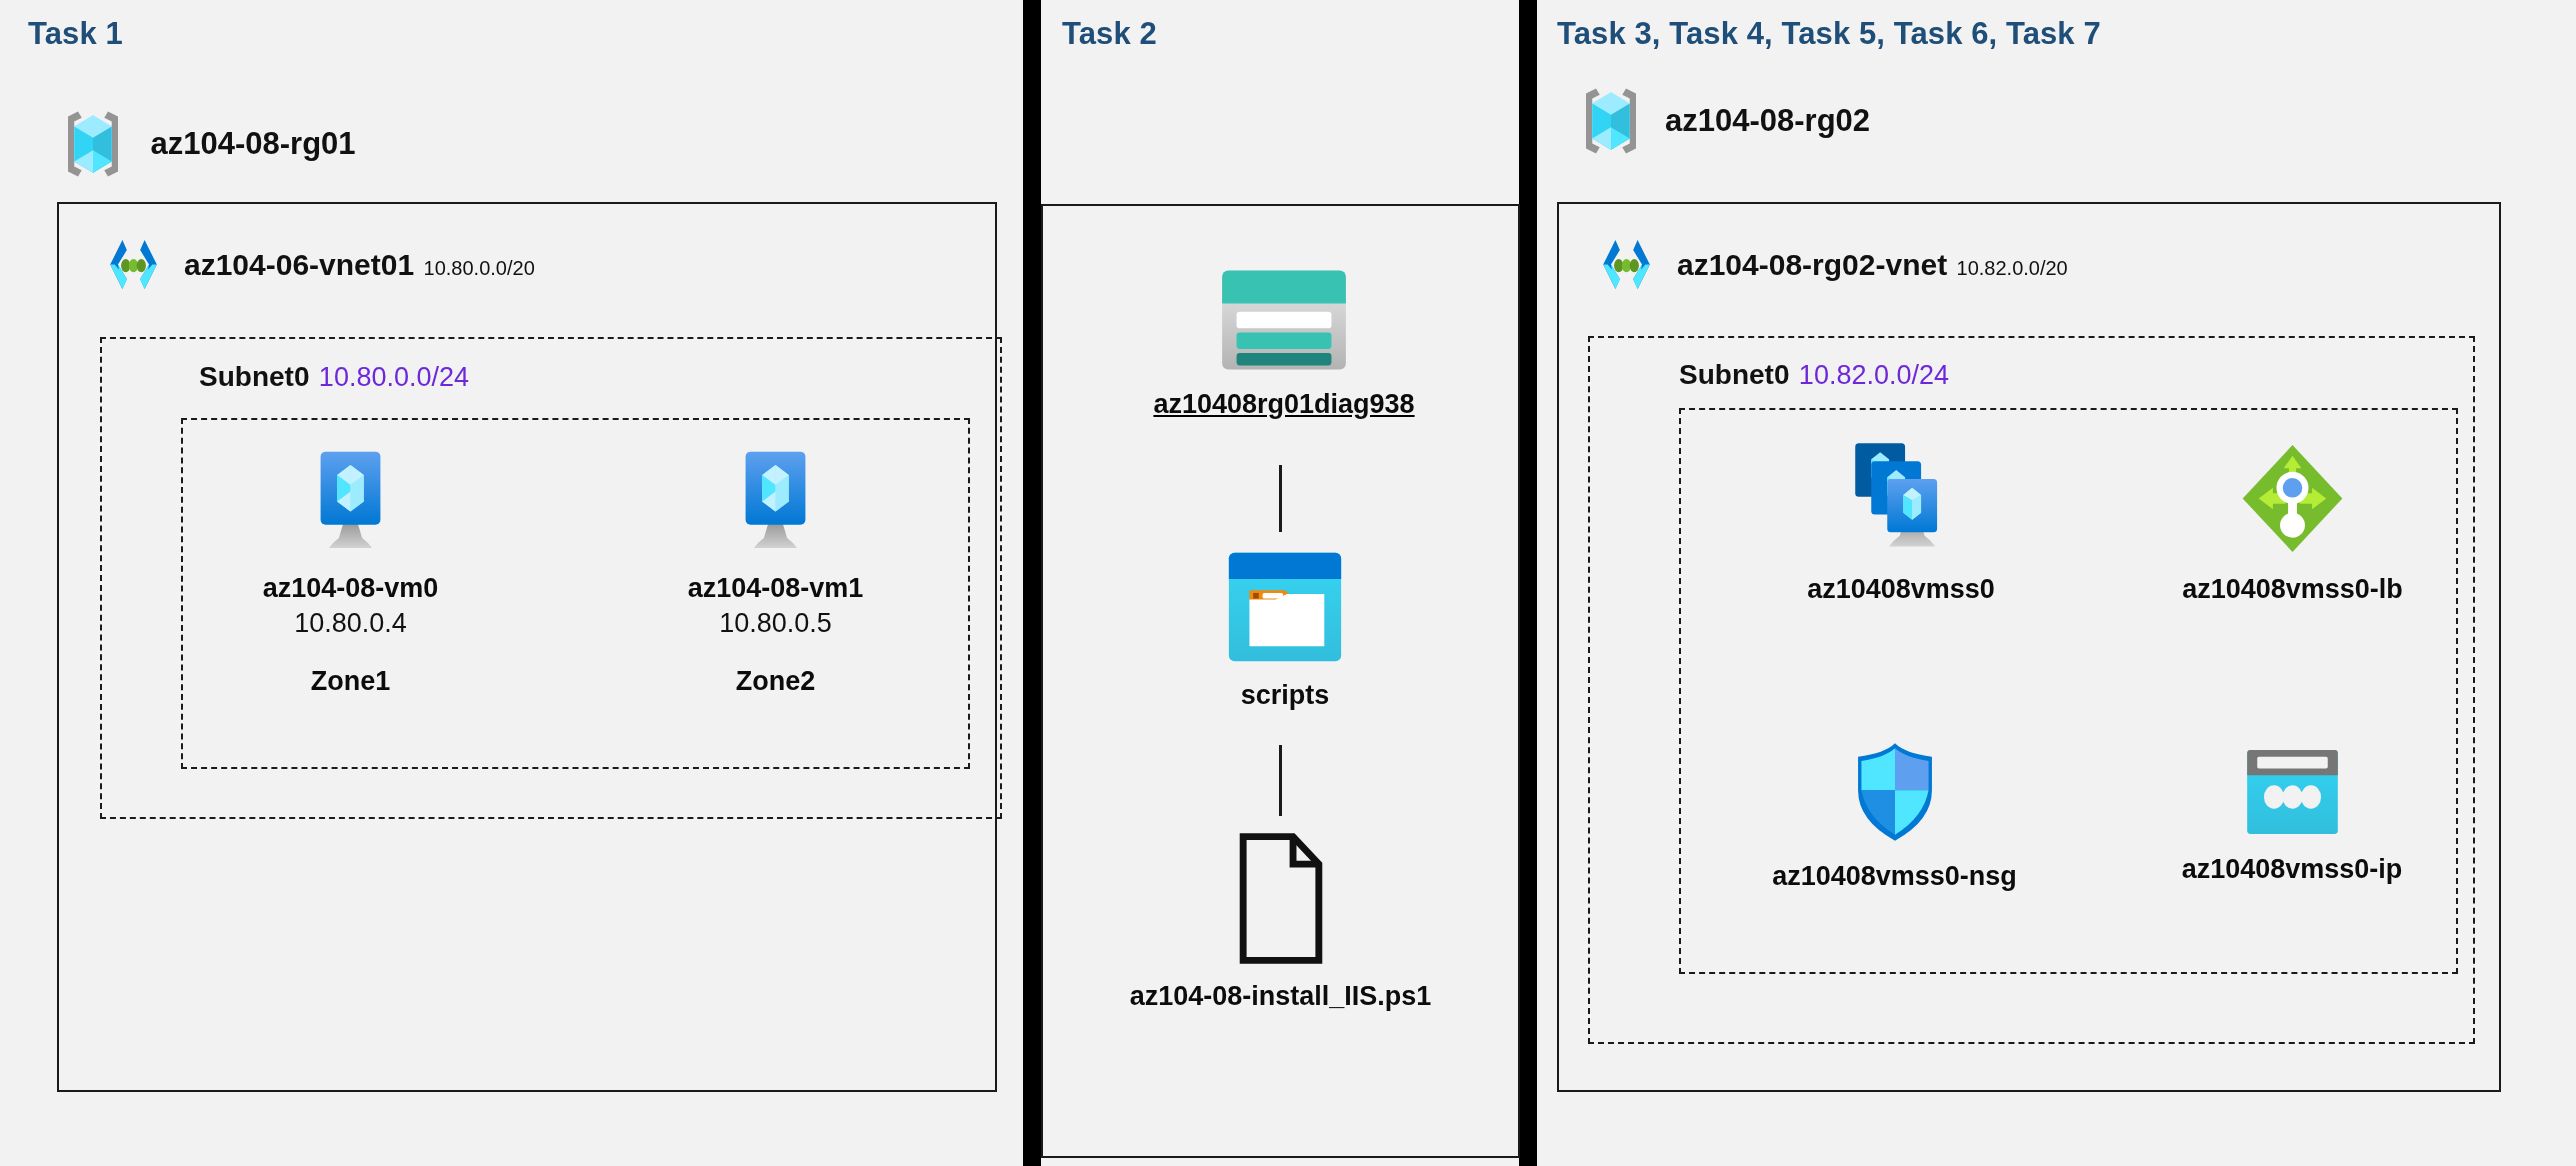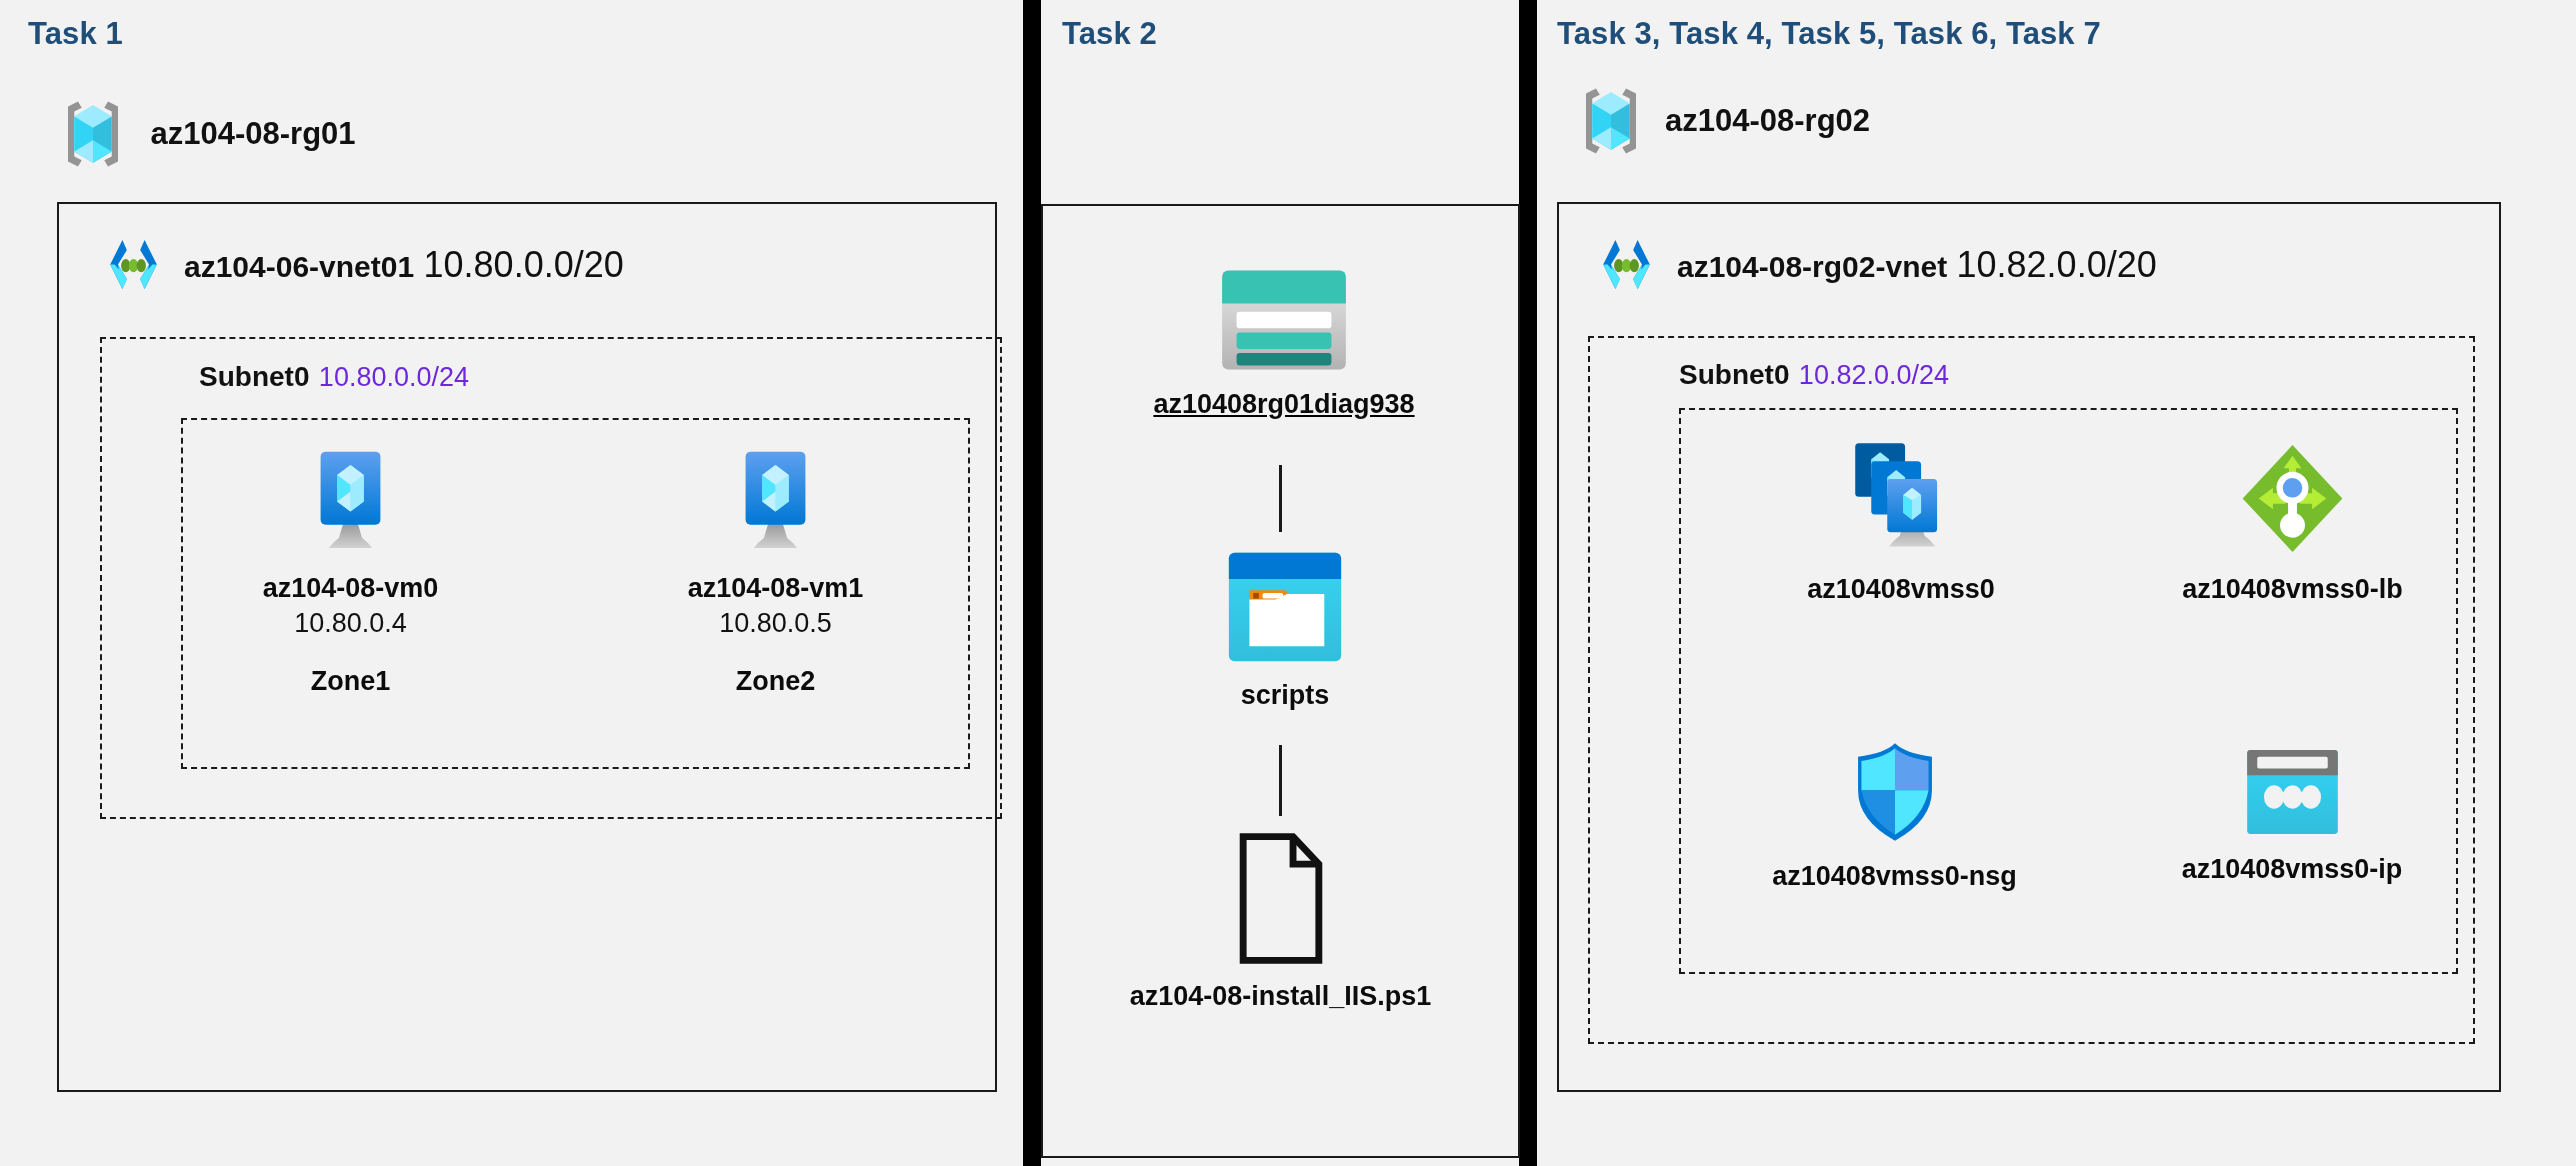--- a/index.html
+++ b/index.html
@@ -28,21 +28,21 @@
   .rg-row{position:absolute;display:flex;align-items:center;gap:17.5px;}
   .rg-label{font-size:31px;font-weight:bold;color:#111;white-space:nowrap;}
 
   
   .solid-box{position:absolute;border:2.7px solid #1a1a1a;background:#f2f2f2;box-sizing:border-box;}
   .dashed-box{position:absolute;border:2.7px dashed #1a1a1a;background:transparent;box-sizing:border-box;}
 
   
   .vnet-row{position:absolute;display:flex;align-items:center;gap:15px;white-space:nowrap;}
   .vnet-name{font-size:30px;font-weight:bold;color:#111;}
-  .vnet-cidr{font-size:36px;font-weight:normal;color:#111;margin-left:9.4px;}
+  .vnet-cidr{font-size:20px;font-weight:normal;color:#111;margin-left:9.4px;}
 
   
   .subnet-cap{position:absolute;white-space:nowrap;}
   .subnet-name{font-size:28px;font-weight:bold;color:#111;}
   .subnet-cidr{font-size:27px;font-weight:normal;color:#6d28d9;margin-left:9.4px;}
 
   
   .node{position:absolute;display:flex;flex-direction:column;align-items:center;}
   .node .nlabel{font-size:27px;font-weight:bold;color:#0c0c0c;white-space:nowrap;margin-top:15px;text-align:center;}
   .node .nsub{font-size:27px;font-weight:normal;color:#111;white-space:nowrap;margin-top:4px;text-align:center;}
@@ -56,21 +56,21 @@
 </head>
 <body>
 
 <div class="canvas">
 
   <div class="divider" style="left:1023px;"></div>
   <div class="divider" style="left:1519px;"></div>
 
   <div class="task-header" style="left:28px;top:16px;">Task 1</div>
 
-  <div class="rg-row" style="left:53px;top:94px;">
+  <div class="rg-row" style="left:53px;top:104px;">
     <span>
       <svg width="80" height="80" viewBox="0 0 64 64">
         <g fill="#949494">
           <path d="M12 10 L20 6 L23 11 L17 14 L17 50 L23 53 L20 58 L12 54 Z"></path>
           <path d="M52 10 L44 6 L41 11 L47 14 L47 50 L41 53 L44 58 L52 54 Z"></path>
         </g>
         <polygon points="32,9 47,18 47,46 32,55 17,46 17,18" fill="#9CEBFF"></polygon>
         <polygon points="32,9 47,18 32,27" fill="#9CEBFF"></polygon>
         <polygon points="32,9 17,18 32,27" fill="#9CEBFF"></polygon>
         <polygon points="17,18 32,27 32,55 17,46" fill="#32D4F5"></polygon>

